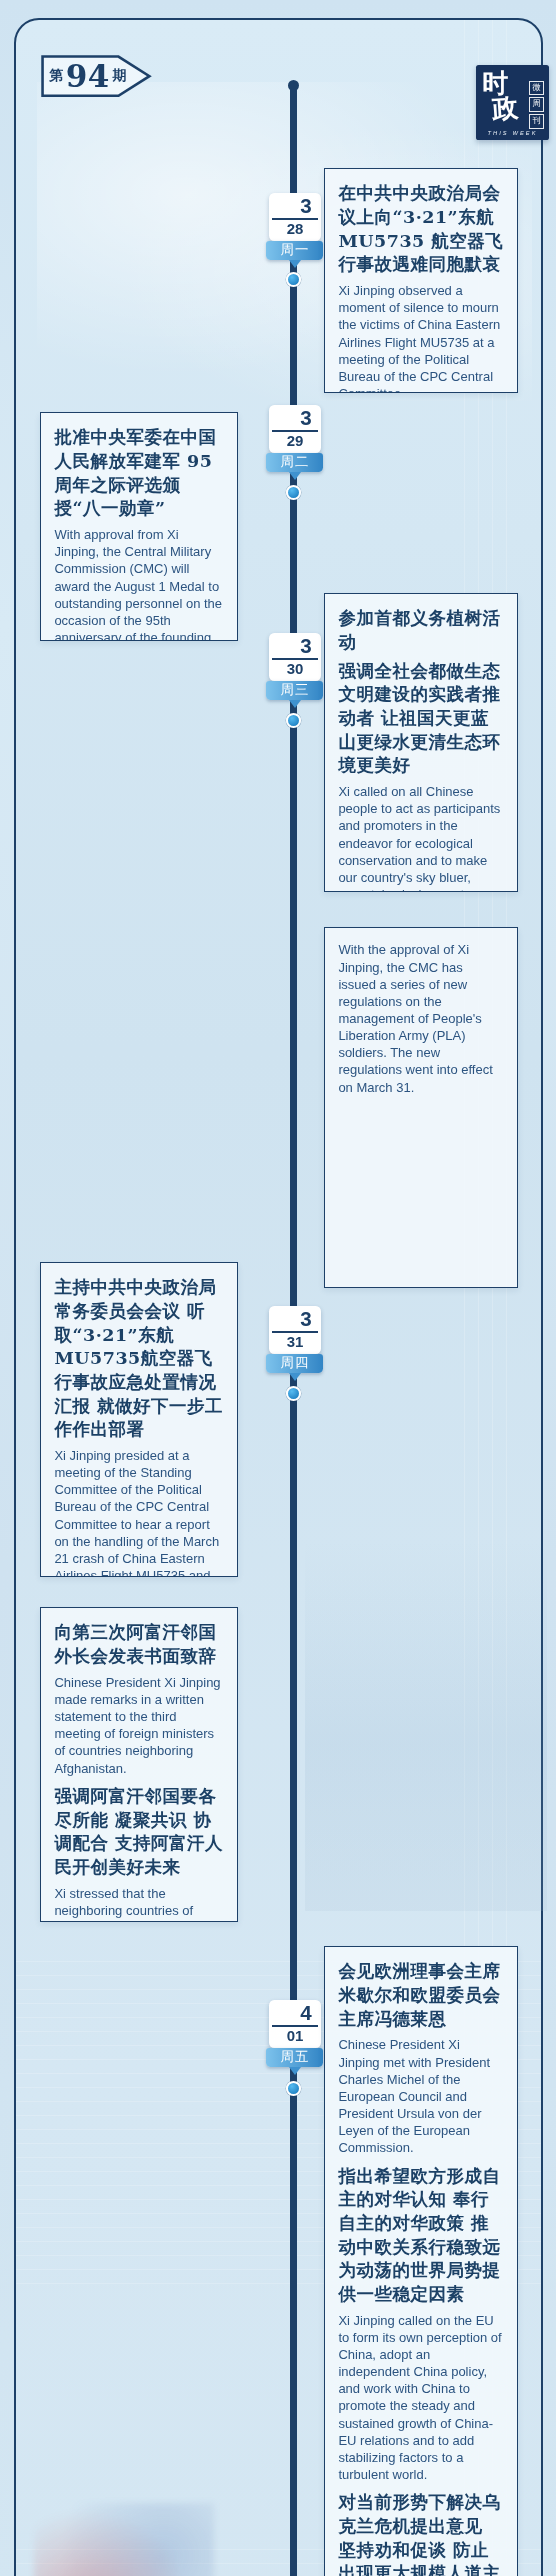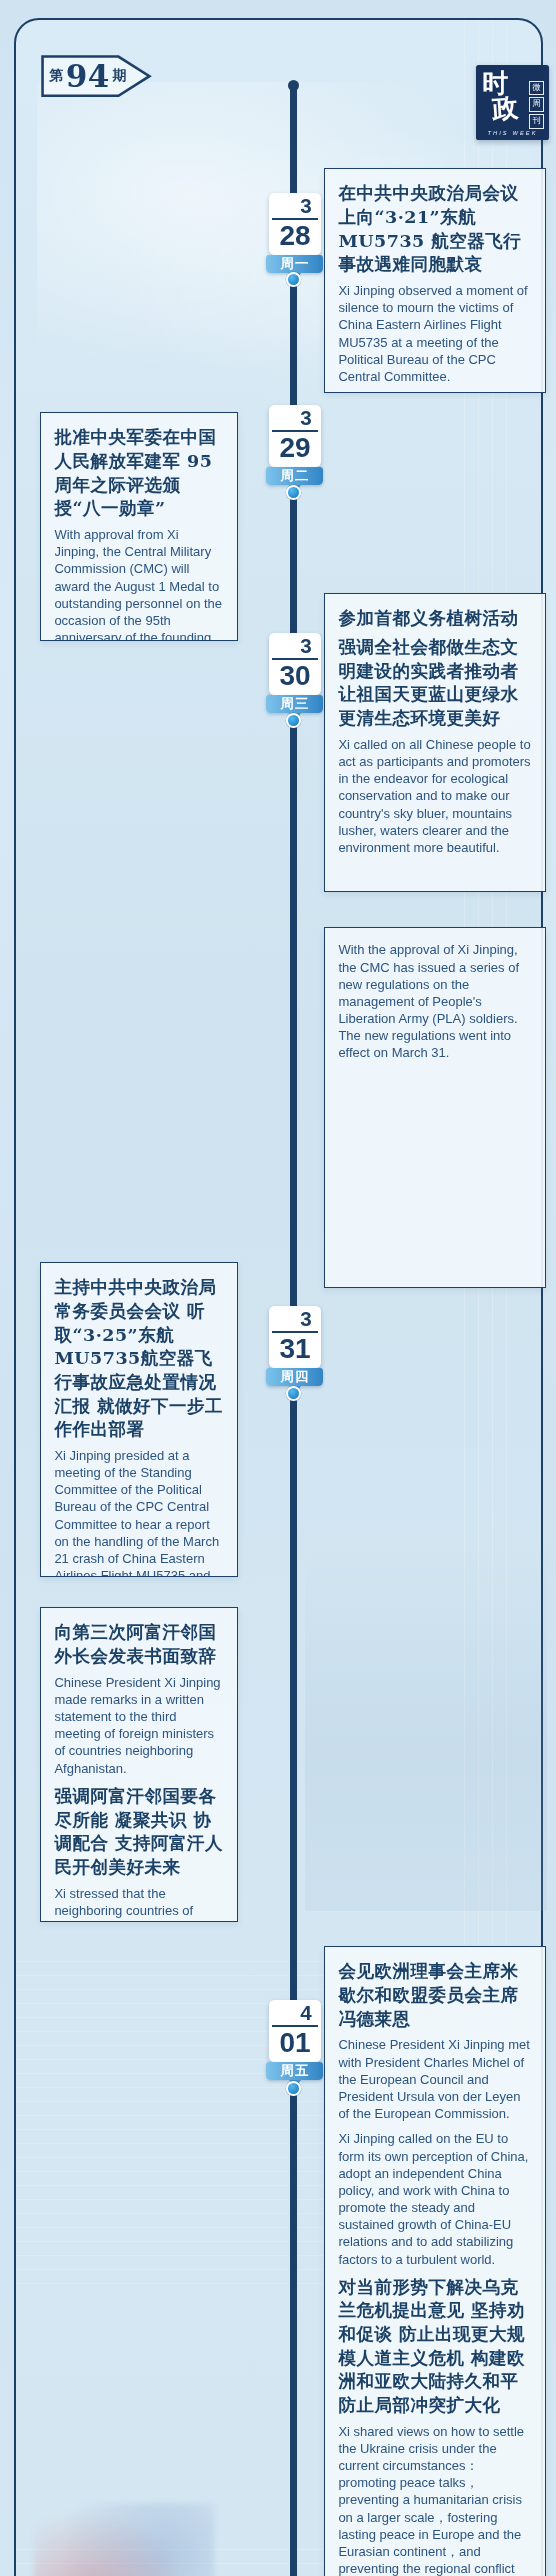--- a/index.html
+++ b/index.html
@@ -47,33 +47,33 @@
         font-size:5.7px;letter-spacing:2.1px;font-style:italic;}
 
   
   .tl-line{position:absolute;left:274px;top:63px;width:7.2px;height:3149px;background:#1d4068;border-radius:3.6px;}
   .tl-cap{position:absolute;left:272px;top:60px;width:11.3px;height:11.3px;border-radius:50%;background:#1d4068;}
 
   .date-badge{position:absolute;left:253px;width:52px;}
   .date-card{background:#fff;border-radius:5.2px;padding:3.1px 0 4.1px;box-shadow:0 2.1px 4.6px rgba(25,60,100,.25);}
   .date-card .month{font-size:20.6px;font-weight:700;line-height:1.0;color:#1d4068;text-align:right;padding-right:9.3px;}
   .date-card .rule{height:2.6px;background:#1d4068;margin:1px 2.6px;}
-  .date-card .day{font-size:28px;font-weight:700;line-height:1.05;color:#1d4068;text-align:center;}
+  .date-card .day{font-size:15px;font-weight:700;line-height:1.05;color:#1d4068;text-align:center;}
   .weekday{margin-left:-2.6px;width:57px;height:18.5px;border-radius:3.1px 3.1px 4.6px 4.6px;
         background:linear-gradient(90deg,#7cc2ec 0%,#3285c5 100%);
-        color:#fff;font-size:13.4px;font-weight:700;line-height:18.5px;text-align:center;letter-spacing:1px;
+        color:#fff;font-size:13.4px;font-weight:400;line-height:18.5px;text-align:center;letter-spacing:1px;
         box-shadow:0 1.5px 3.1px rgba(25,60,100,.25);}
   .ptr{margin:0 auto;width:0;height:0;border-left:6.7px solid transparent;border-right:6.7px solid transparent;
         border-top:8.2px solid #3f92cf;}
   .node{position:absolute;left:270px;width:11.3px;height:11.3px;border-radius:50%;
         background:radial-gradient(circle at 35% 30%,#56bbf1,#1273b8);
         border:2.1px solid #ffffff;box-shadow:0 0 0 0.5px rgba(29,64,104,.35);}
 
   
-  .event-box{position:absolute;box-sizing:border-box;width:222px;padding:13.4px 13.4px 10.3px;
+  .event-box{position:absolute;box-sizing:border-box;width:194px;padding:13.4px 13.4px 10.3px;
         background:rgba(241,248,252,.93);border:1.5px solid #1d4068;overflow:hidden;
         box-shadow:0 2.6px 6.2px rgba(29,64,104,.10);}
   .side-right{left:308px;}
   .side-left{left:24px;width:198px;}
   .event-box .cn{margin:0 0 5.2px;font-family:"DejaVu Serif","Liberation Serif",serif;
         font-size:17.5px;line-height:1.35;font-weight:700;color:#1c4166;letter-spacing:0.5px;}
   .event-box .en{margin:0 0 8.2px;font-size:13px;line-height:1.32;color:#2c5480;}
 </style>
 </head>
 <body>
@@ -179,34 +179,35 @@
       <h2 class="cn">参加首都义务植树活动</h2>
       <h2 class="cn">强调全社会都做生态文明建设的实践者推动者 让祖国天更蓝山更绿水更清生态环境更美好</h2>
       <p class="en">Xi called on all Chinese people to act as participants and promoters in the endeavor for ecological conservation and to make our country's sky bluer, mountains lusher, waters clearer and the environment more beautiful.</p>
     </section>
 
     <section class="event-box side-right" style="top:907px;height:361px">
       <p class="en">With the approval of Xi Jinping, the CMC has issued a series of new regulations on the management of People's Liberation Army (PLA) soldiers. The new regulations went into effect on March 31.</p>
     </section>
 
     <section class="event-box side-left" style="top:1242px;height:315px">
-      <h2 class="cn">主持中共中央政治局常务委员会会议 听取“3·25”东航MU5735航空器飞行事故应急处置情况汇报 就做好下一步工作作出部署</h2>
+      <h2 class="cn">主持中共中央政治局常务委员会会议 听取“3·21”东航MU5735航空器飞行事故应急处置情况汇报 就做好下一步工作作出部署</h2>
       <p class="en">Xi Jinping presided at a meeting of the Standing Committee of the Political Bureau of the CPC Central Committee to hear a report on the handling of the March 21 crash of China Eastern Airlines Flight MU5735 and to make arrangements for follow-up work.</p>
     </section>
 
     <section class="event-box side-left" style="top:1587px;height:315px">
       <h2 class="cn">向第三次阿富汗邻国外长会发表书面致辞</h2>
       <p class="en">Chinese President Xi Jinping made remarks in a written statement to the third meeting of foreign ministers of countries neighboring Afghanistan.</p>
       <h2 class="cn">强调阿富汗邻国要各尽所能 凝聚共识 协调配合 支持阿富汗人民开创美好未来</h2>
       <p class="en">Xi stressed that the neighboring countries of Afghanistan should do their best to build consensus and coordinate efforts to support the people of Afghanistan in building a brighter future.</p>
     </section>
 
     <section class="event-box side-right" style="top:1926px;height:733px">
       <h2 class="cn">会见欧洲理事会主席米歇尔和欧盟委员会主席冯德莱恩</h2>
       <p class="en">Chinese President Xi Jinping met with President Charles Michel of the European Council and President Ursula von der Leyen of the European Commission.</p>
+      <h2 class="cn">指出希望欧方形成自主的对华认知 奉行自主的对华政策 推动中欧关系行稳致远 为动荡的世界局势提供一些稳定因素</h2>
       <p class="en">Xi Jinping called on the EU to form its own perception of China, adopt an independent China policy, and work with China to promote the steady and sustained growth of China-EU relations and to add stabilizing factors to a turbulent world.</p>
       <h2 class="cn">对当前形势下解决乌克兰危机提出意见 坚持劝和促谈 防止出现更大规模人道主义危机 构建欧洲和亚欧大陆持久和平 防止局部冲突扩大化</h2>
       <p class="en">Xi shared views on how to settle the Ukraine crisis under the current circumstances：promoting peace talks，preventing a humanitarian crisis on a larger scale，fostering lasting peace in Europe and the Eurasian continent，and preventing the regional conflict from intensifying.</p>
     </section>
 
   </div>
 </div>
 
 
 </body></html>

